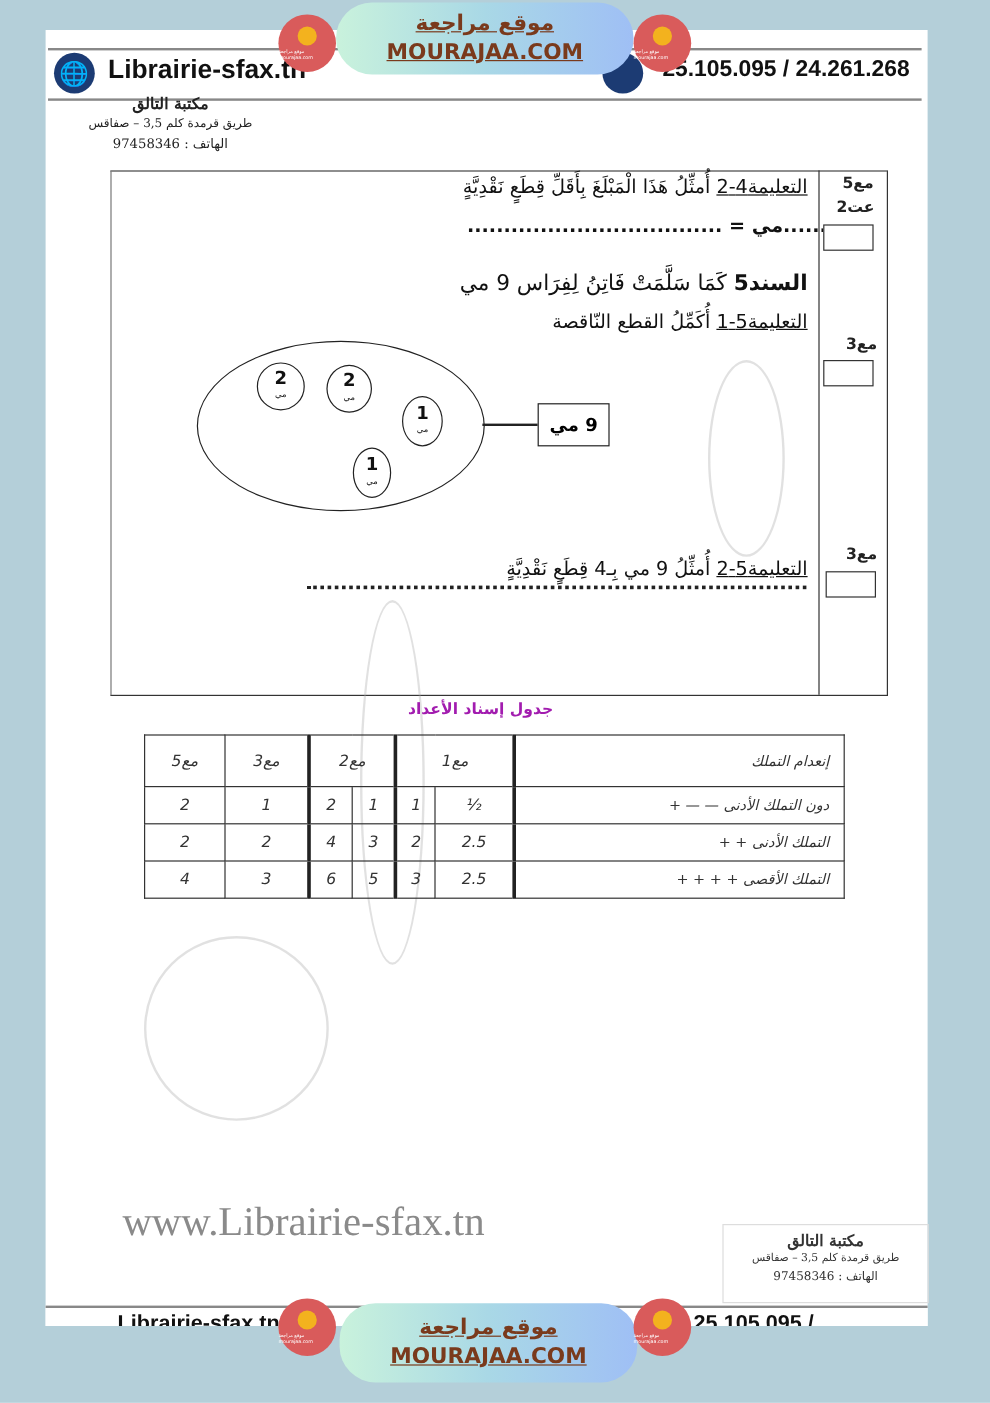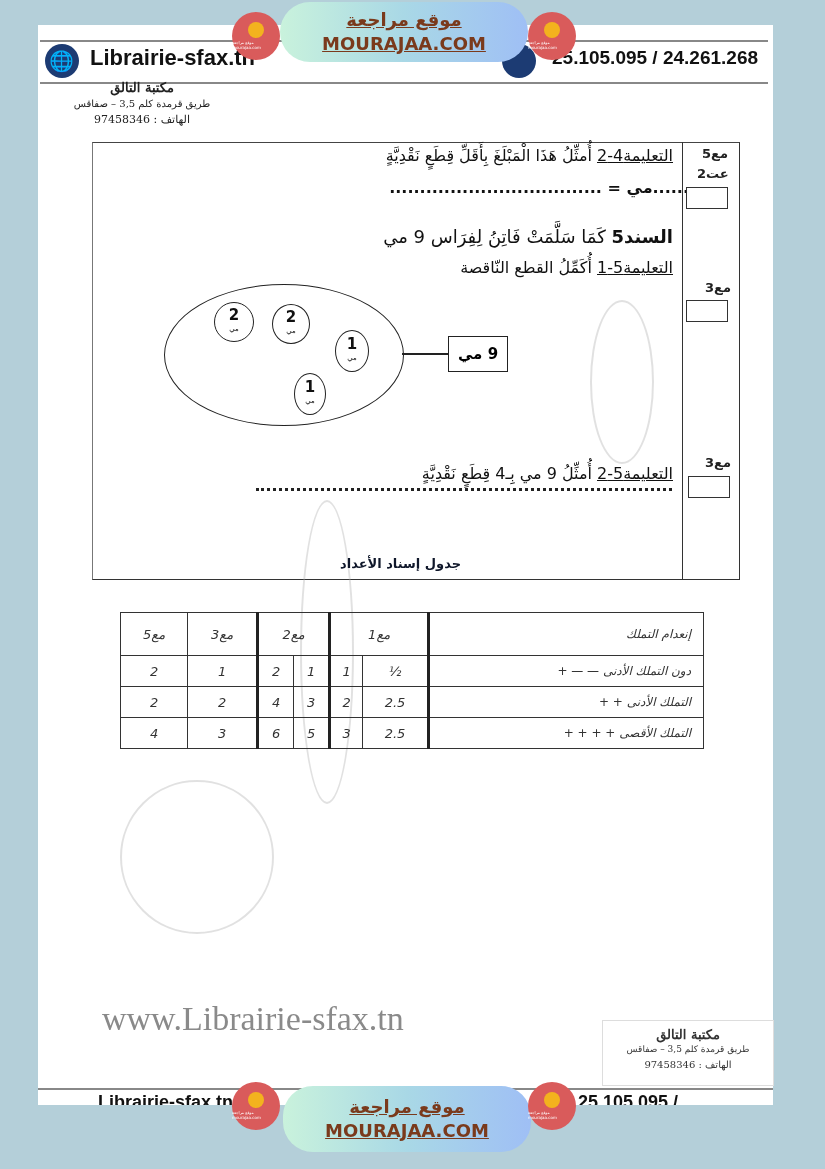--- a/index.html
+++ b/index.html
@@ -69,21 +69,21 @@
     font:bold 15px "DejaVu Sans", sans-serif; color:#111; line-height:14px;
   }
   .coin small { font-size:7px; font-weight:normal; }
   .connector { position:absolute; left:402px; top:353px; width:46px; height:1.5px; background:#222; }
   .amount-box {
     position:absolute; left:448px; top:336px; width:58px; height:34px; border:1.5px solid #222;
     display:flex; align-items:center; justify-content:center; font:bold 15px "DejaVu Sans", sans-serif; direction:rtl;text-align:center;
   }
 
   
-  .tbl-title { position:absolute; left:340px; top:556px; font:bold 13px "DejaVu Sans", sans-serif; color:#0f172a; direction:rtl; }
+  .tbl-title { position:absolute; left:340px; top:584px; font:bold 13px "DejaVu Sans", sans-serif; color:#a21caf; direction:rtl; }
   table.grade {
     position:absolute; left:120px; top:612px; width:584px; border-collapse:collapse;
     font-family:"DejaVu Sans", sans-serif; color:#333;
   }
   table.grade td {
     border:1.3px solid #333; height:28px; text-align:center; font-size:13px; font-style:italic;
   }
   table.grade tr.hrow td { height:40px; }
   table.grade td.crit { width:260px; text-align:right; padding-right:12px; direction:rtl; font-size:12px; }
   table.grade td.thick { border-right:3px solid #222; }

